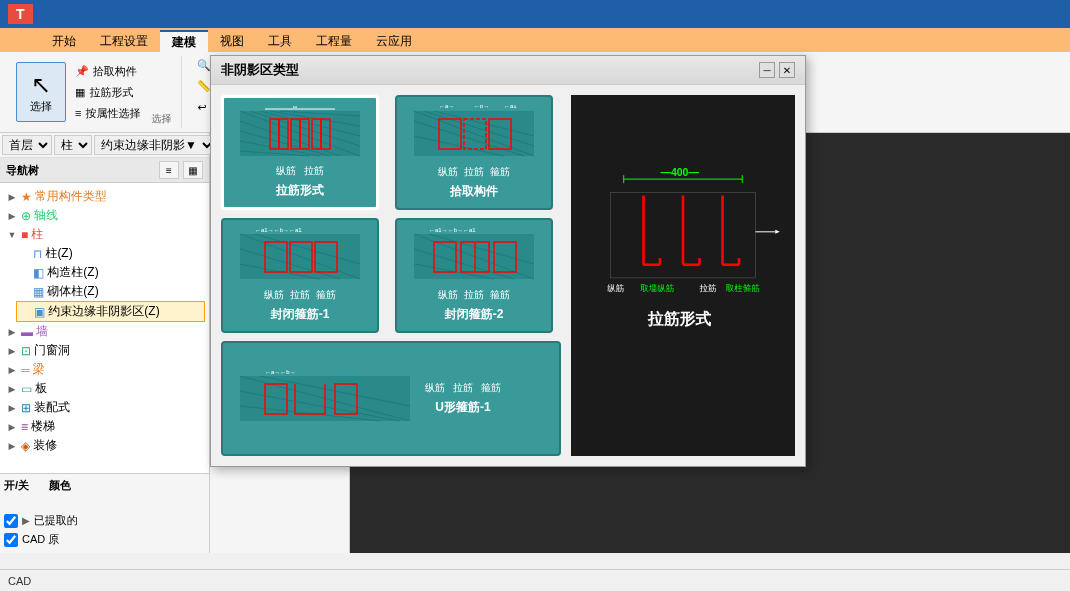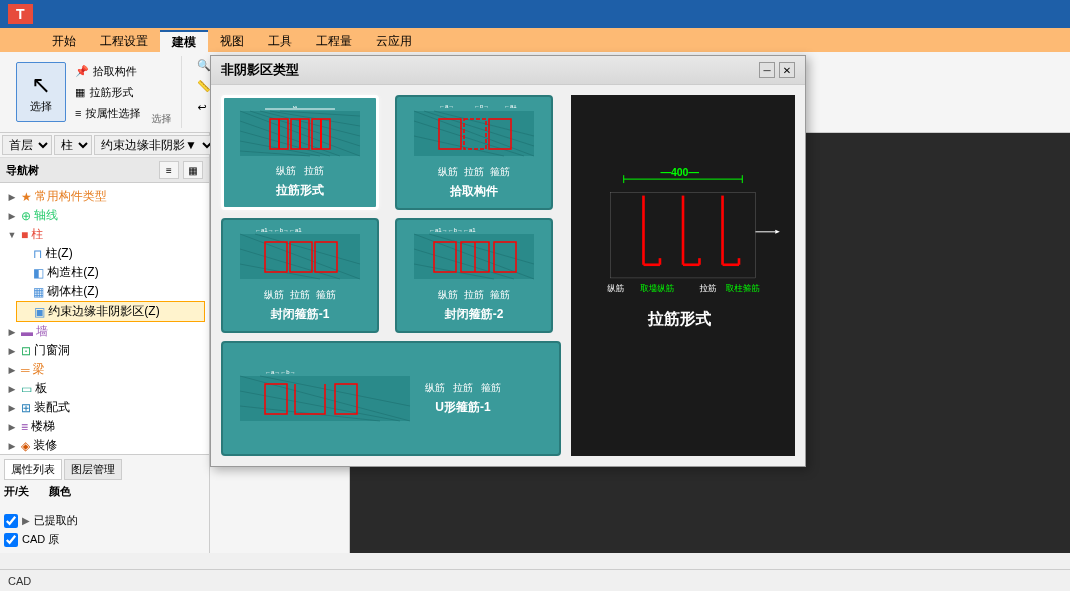--- a/index.html
+++ b/index.html
@@ -249,25 +249,21 @@
       </div>
       <div class="tree-item">
         <span class="tree-expander">▶</span>
         <span style="color:#d35400;">◈</span>
         <span class="tree-label">装修</span>
       </div>
 
     </div>
 
     <div class="prop-panel">
-      <div class="prop-tabs">
-        <div class="prop-tab active">属性列表</div>
-        <div class="prop-tab">图层管理</div>
-      </div>
-      <div style="display:flex;gap:20px;font-size:11px;font-weight:bold;margin-bottom:12px;">
+      <div style="display:flex;gap:20px;font-size:11px;font-weight:bold;margin-bottom:18px;">
         <span>开/关</span>
         <span>颜色</span>
       </div>
       <div class="prop-row">
         <input type="checkbox" checked="" class="prop-check" style="">
         <span class="prop-arrow">▶</span>
         <span style="font-size:11px;">已提取的</span>
       </div>
       <div class="prop-row">
         <input type="checkbox" checked="" class="prop-check" style="">

